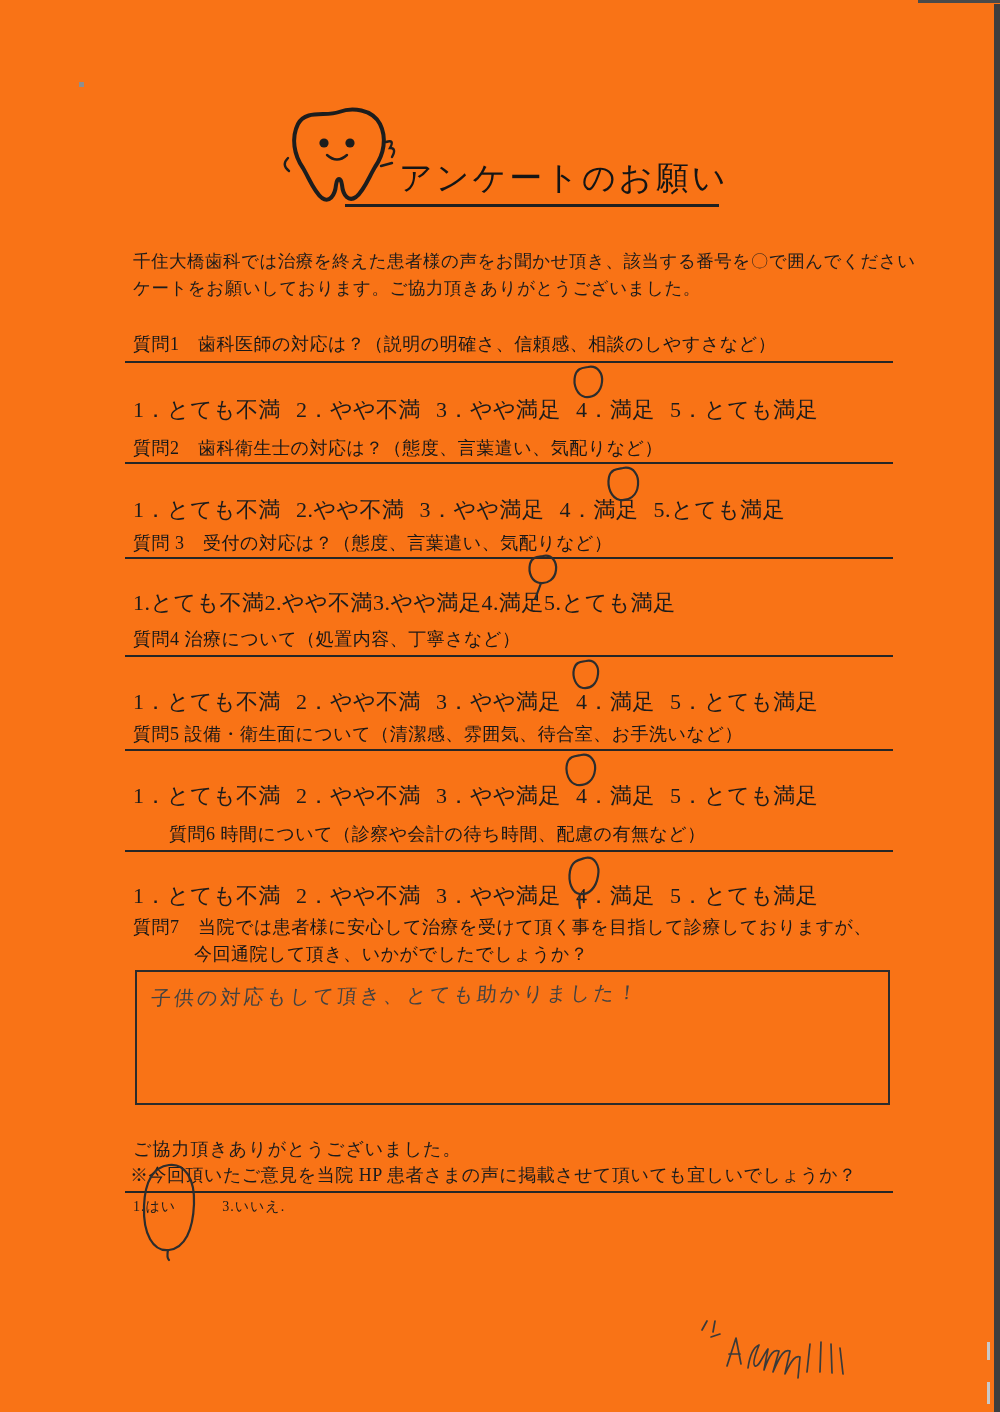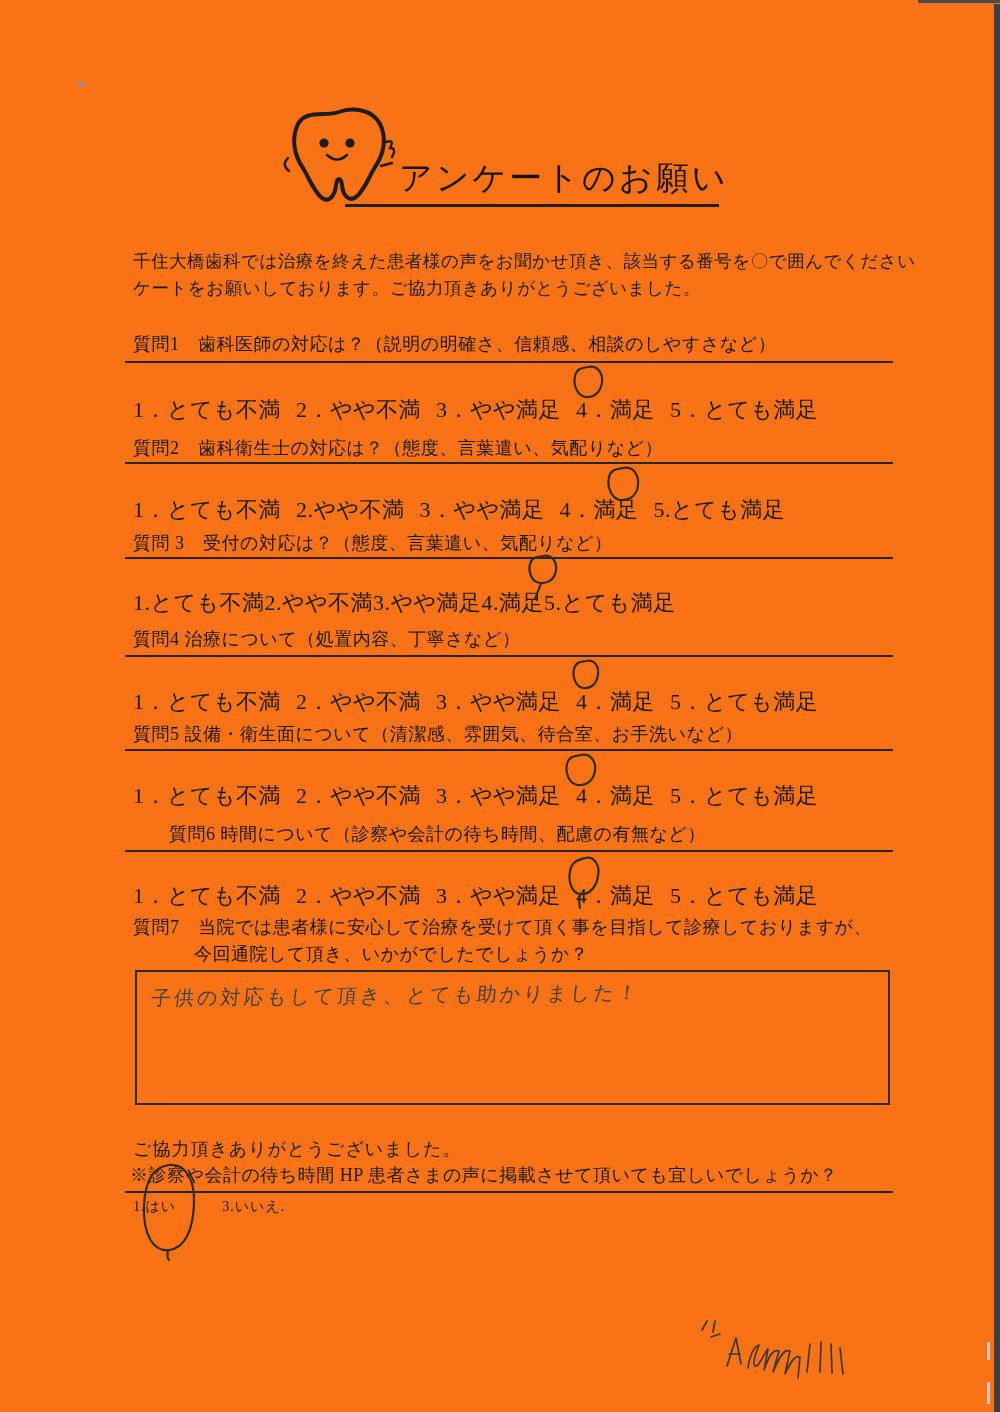--- a/index.html
+++ b/index.html
@@ -146,21 +146,21 @@
 
   <div class="abs qtitle" style="top:915px;">質問7　当院では患者様に安心して治療を受けて頂く事を目指して診療しておりますが、</div>
   <div class="abs qtitle" style="top:942px;left:172px;margin-left:22px;">今回通院して頂き、いかがでしたでしょうか？</div>
 
   <div class="abs comment-box">
     <div class="abs handwriting">子供の対応もして頂き、とても助かりました！</div>
   </div>
 
   <div class="abs thanks">ご協力頂きありがとうございました。</div>
 
-  <div class="abs publish-q">※診察や会計の待ち時間 HP 患者さまの声に掲載させて頂いても宜しいでしょうか？</div>
+  <div class="abs publish-q">※今回頂いたご意見を当院 HP 患者さまの声に掲載させて頂いても宜しいでしょうか？</div>
   <div class="abs rule" style="top:1191px;"></div>
   <div class="abs publish-opts">
     <span class="opt">1.はい</span>
     <span class="opt">3.いいえ.</span>
   </div>
   <svg class="abs circle-svg" style="left:138px;top:1160px;" width="64" height="102" viewBox="0 0 64 102">
     <path d="M31,5 C47,3 57,19 56,44 C55,70 47,88 31,90 C15,92 5,74 6,46 C7,20 16,7 31,5"></path>
     <path d="M30,90 C29,95 29,98 31,100"></path>
   </svg>
 

